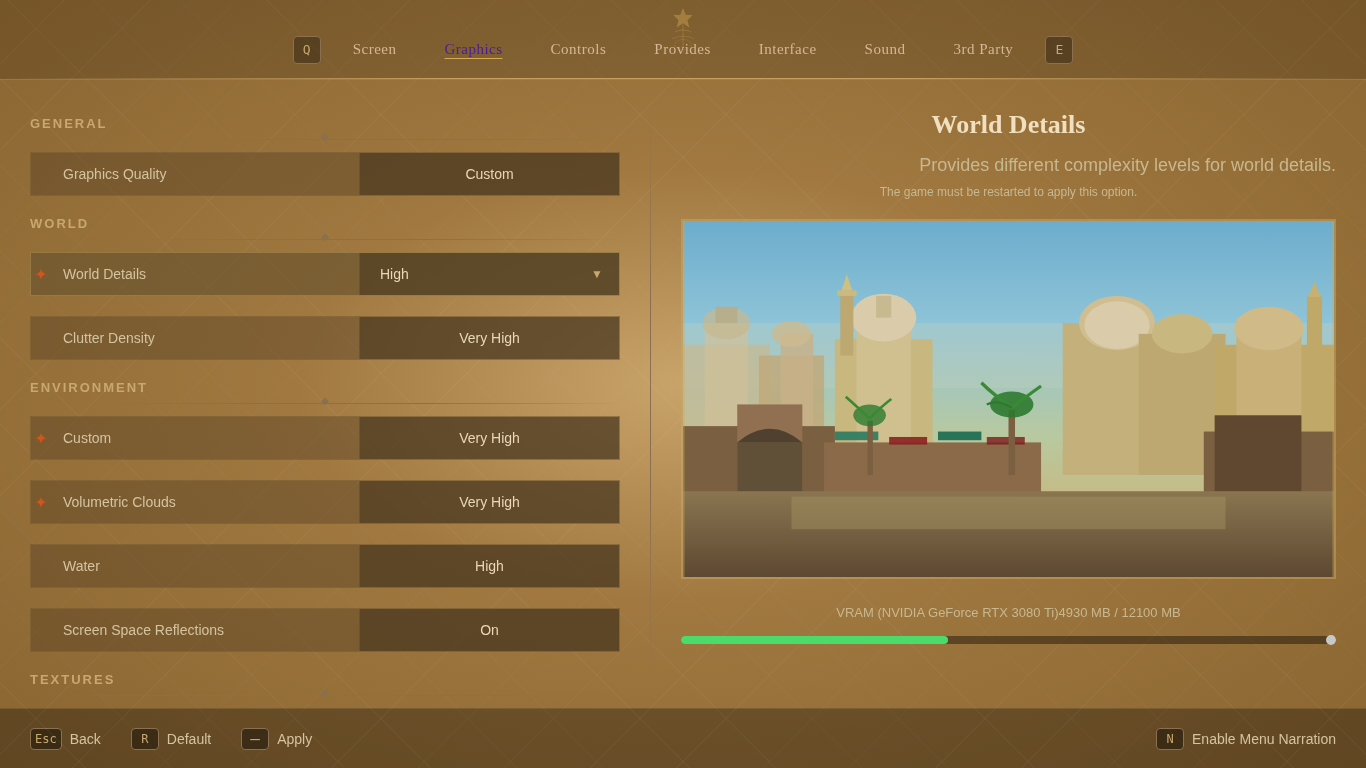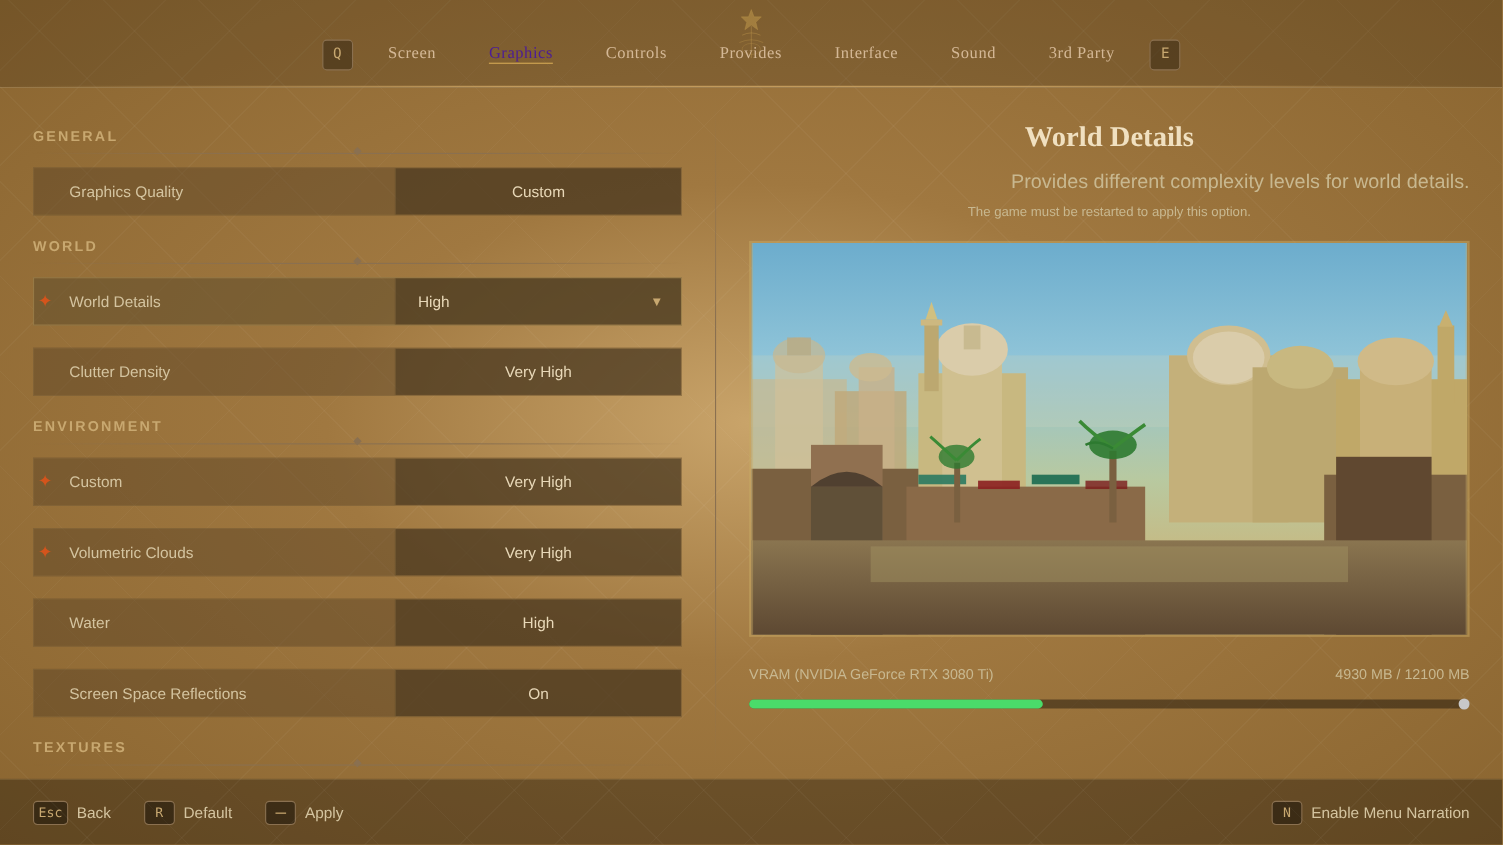--- a/index.html
+++ b/index.html
@@ -266,21 +266,21 @@
     }
 
     
     .vram-section {
       margin-top: 16px;
       padding-top: 10px;
     }
 
     .vram-info {
       display: flex;
-      justify-content: space-between;
+      justify-content: center;
       font-size: 13px;
       color: #c8b890;
       margin-bottom: 16px;
       font-family: Arial, sans-serif;
     }
 
     .vram-bar-track {
       width: 100%;
       height: 8px;
       background: rgba(0,0,0,0.4);

